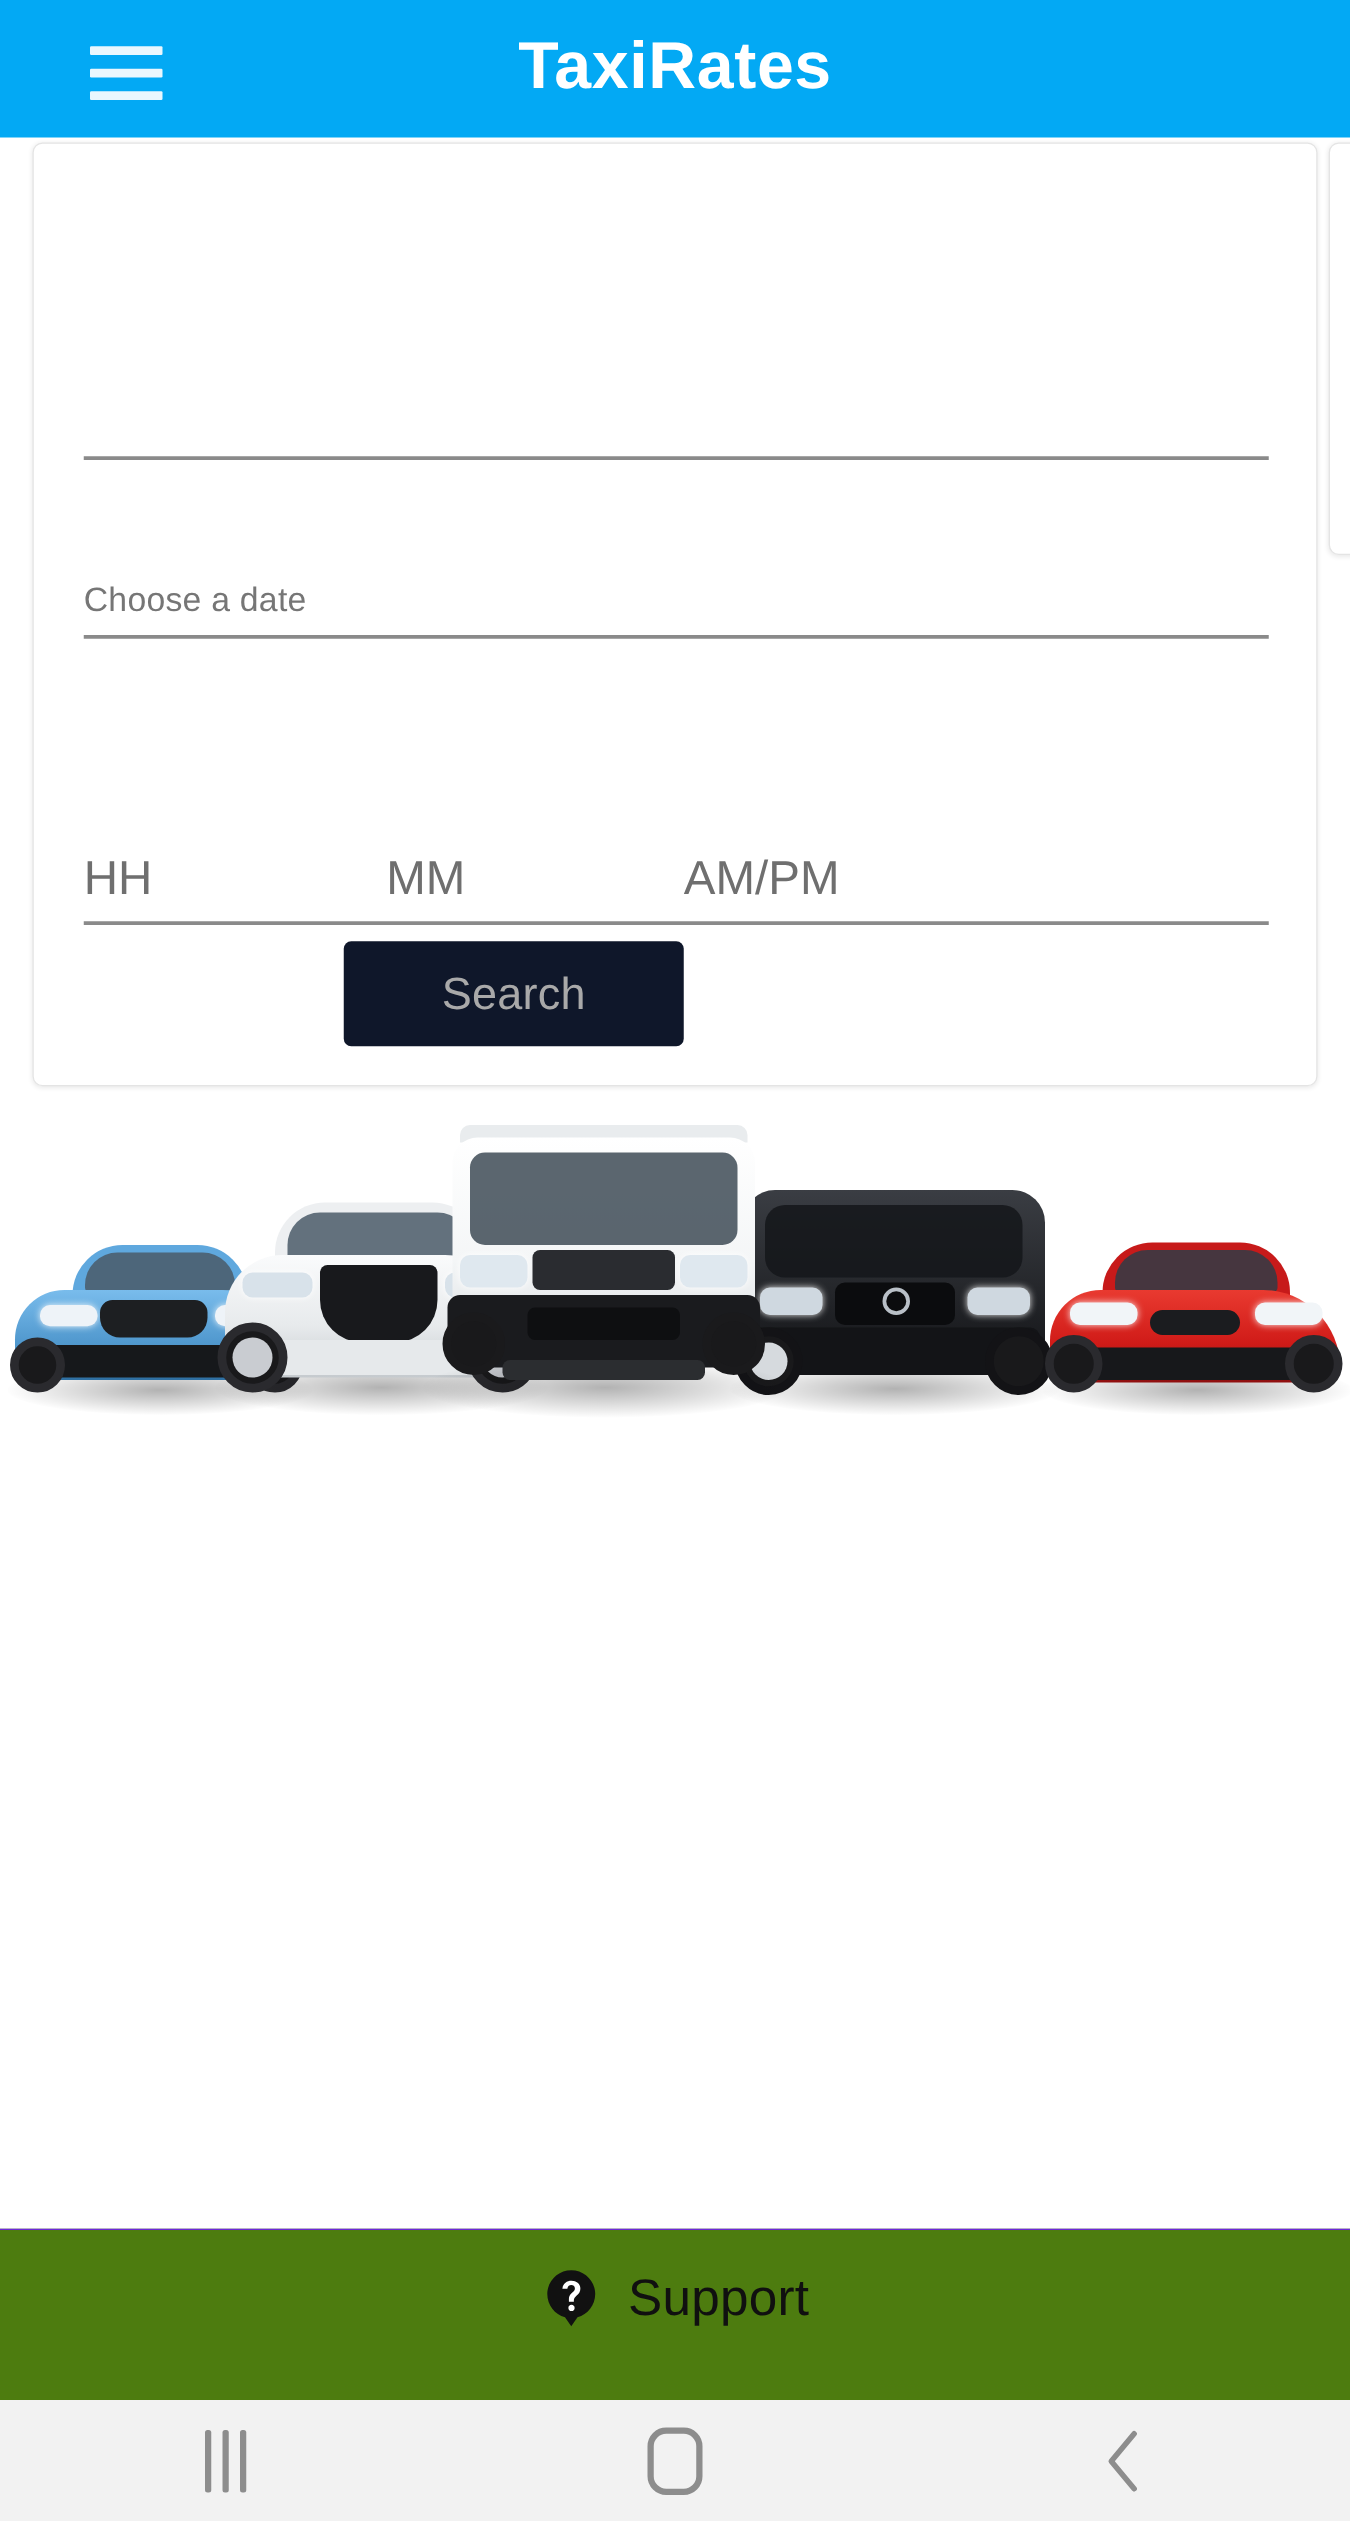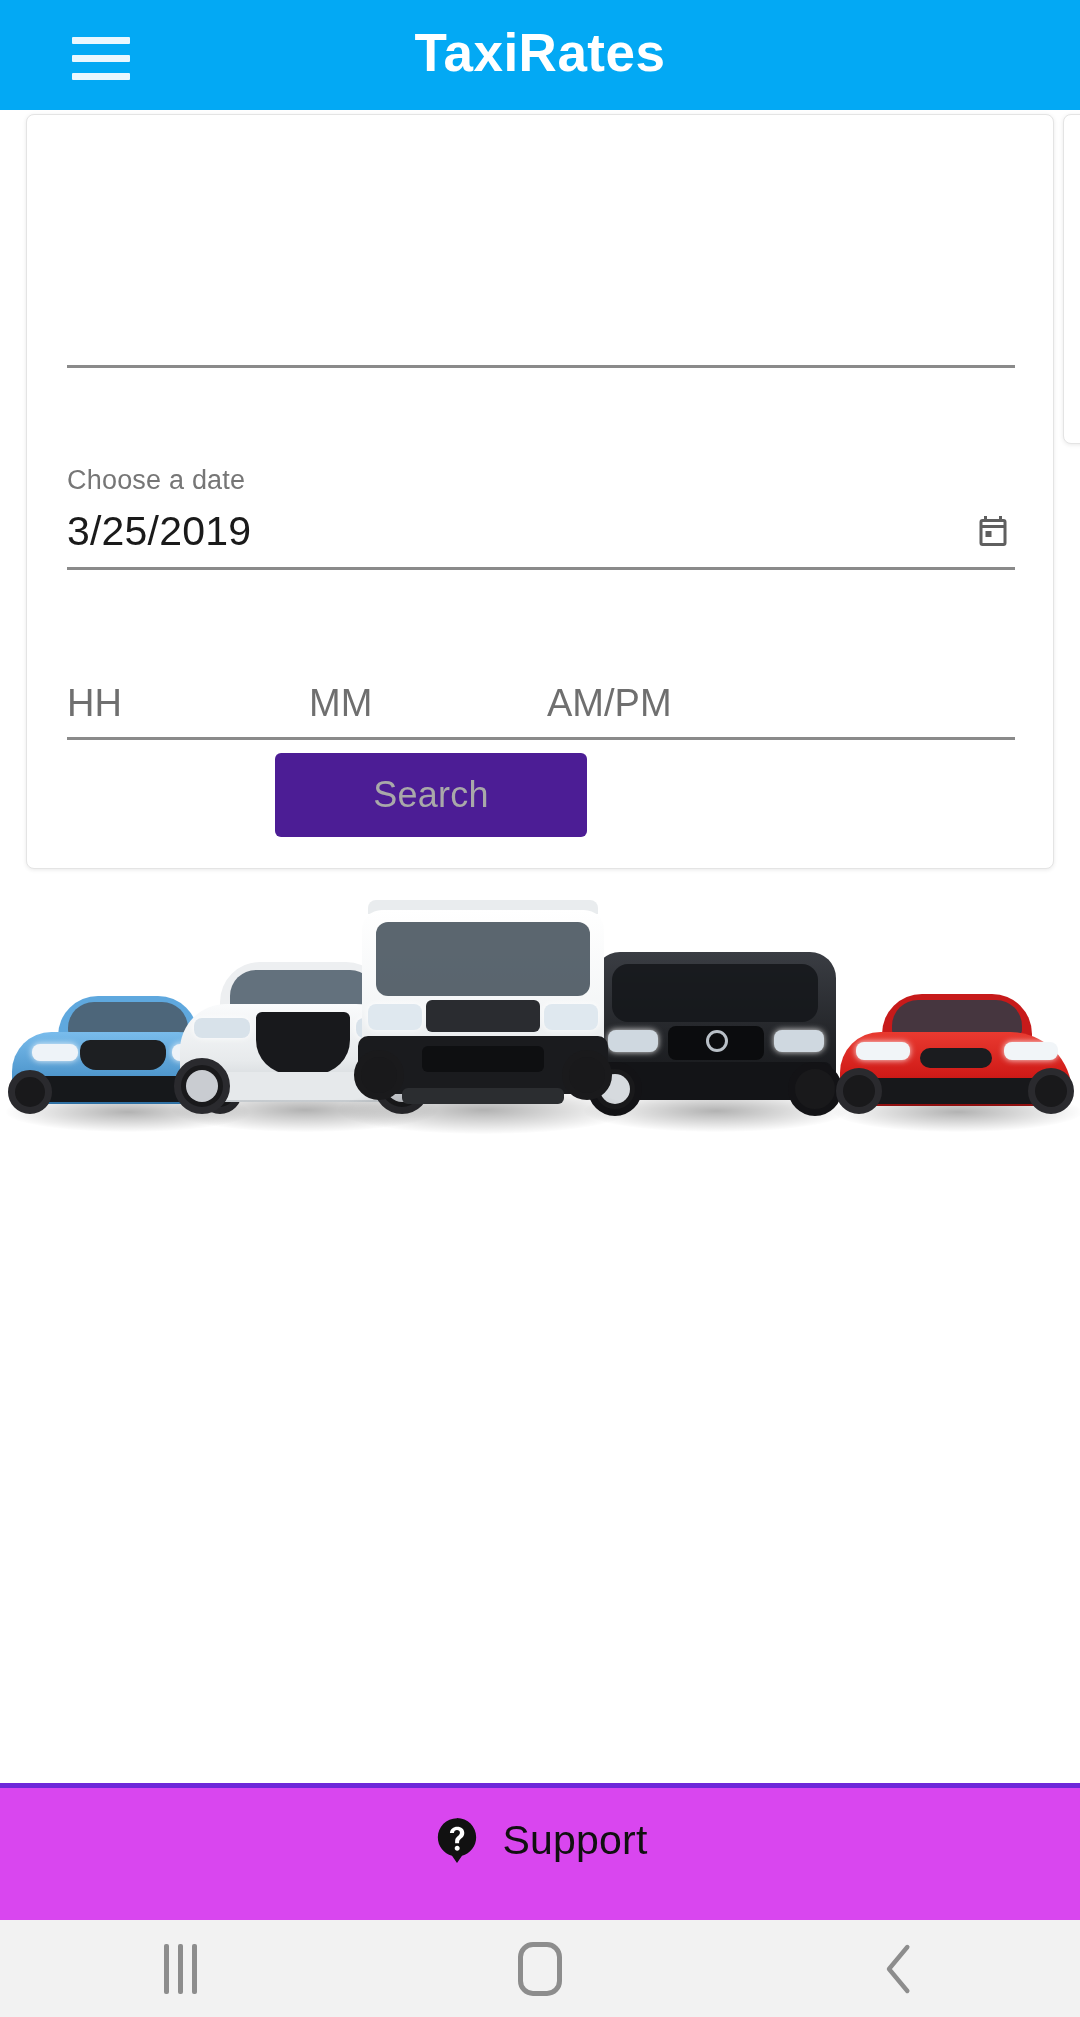--- a/index.html
+++ b/index.html
@@ -144,22 +144,22 @@
     color: #6F6F6F;
     margin-top: 40px;
   }
   #seg-hh { width: 242px; }
   #seg-mm { width: 238px; }
   #seg-ap { width: auto; }
 
   #search-btn {
     position: absolute;
     left: 248px; top: 638px;
-    width: 312px; height: 84px;
-    background: #4c1d95;
+    width: 272px; height: 84px;
+    background: #0f172a;
     border: none;
     border-radius: 6px;
     color: #A9A9A9;
     font-size: 36px;
     font-family: "Liberation Sans", sans-serif;
     cursor: default;
     letter-spacing: 0.2px;
   }
 
   
@@ -218,22 +218,22 @@
     position: absolute;
     background: radial-gradient(ellipse at center, rgba(0,0,0,.30) 0%, rgba(0,0,0,0) 72%);
     border-radius: 50%;
   }
 
   
   #bottom-bar {
     position: absolute;
     left: 0; top: 1783px;
     width: 1080px; height: 137px;
-    background: #d946ef;
-    border-top: 5px solid #6d28d9;
+    background: #4d7c0f;
+    border-top: 1px solid #6d28d9;
     display: flex;
     gap: 18px;
   }
   .bb-item {
     flex: 1;
     display: flex;
     align-items: center;
     justify-content: center;
     gap: 20px;
     cursor: pointer;
@@ -294,27 +294,20 @@
 
     <div id="card">
 
 
       <div class="field" id="field-to">
         <div class="rule"></div>
       </div>
 
       <div class="field" id="field-date">
         <div class="small-label">Choose a date</div>
-        <div id="date-row">
-          <div id="date-value">3/25/2019</div>
-          <svg id="cal-icon" viewBox="0 0 24 24">
-            <path fill="#5F5F5F" d="M19 4h-1V2h-2v2H8V2H6v2H5a2 2 0 0 0-2 2v14a2 2 0 0 0 2 2h14a2 2 0 0 0 2-2V6a2 2 0 0 0-2-2zm0 16H5V10h14v10zm0-12H5V6h14v2z"></path>
-            <rect x="7" y="12" width="4" height="4" fill="#5F5F5F"></rect>
-          </svg>
-        </div>
         <div class="rule"></div>
       </div>
 
       <div class="field" id="field-time">
         <div id="time-row">
           <div class="seg" id="seg-hh">HH</div>
           <div class="seg" id="seg-mm">MM</div>
           <div class="seg" id="seg-ap">AM/PM</div>
         </div>
         <div class="rule"></div>

